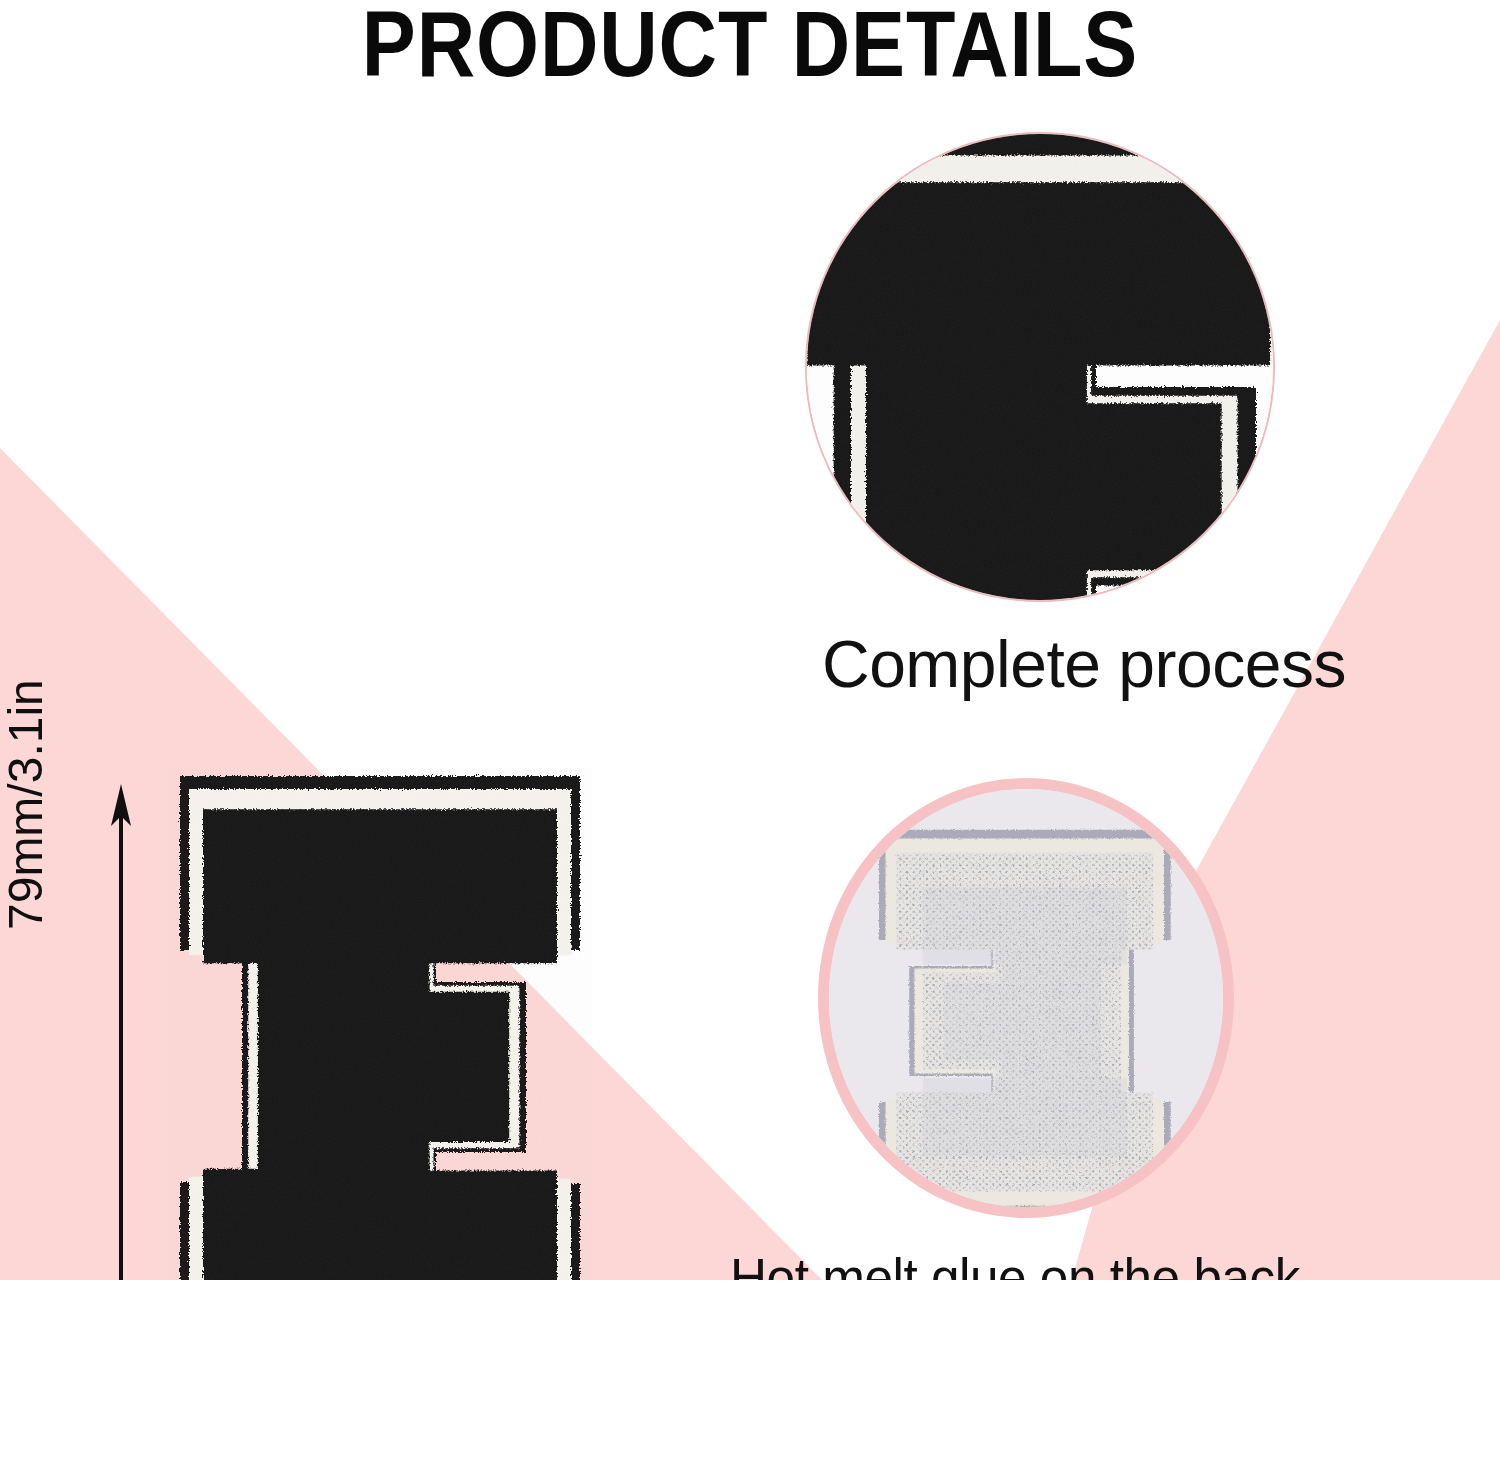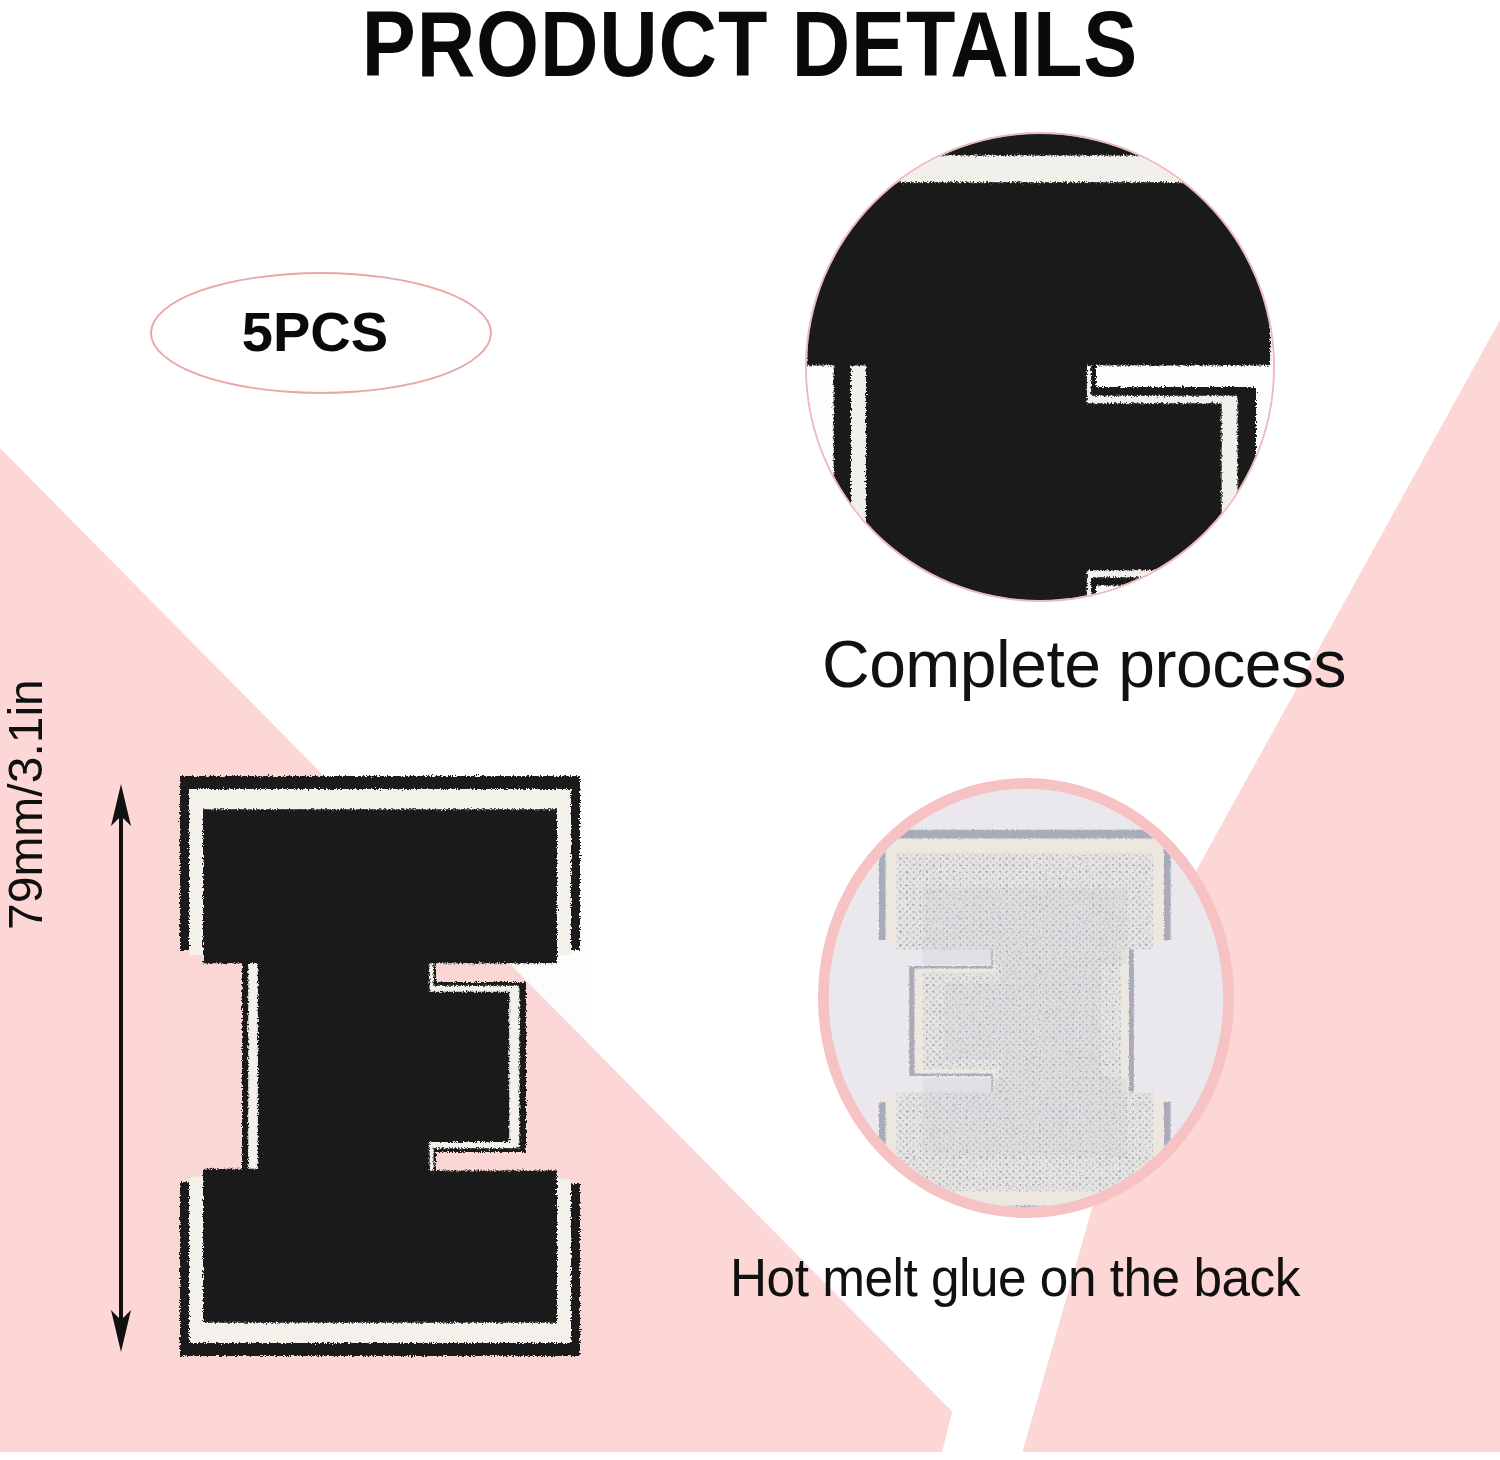--- a/index.html
+++ b/index.html
@@ -7,21 +7,21 @@
     padding: 0;
     background: #ffffff;
   }
   body {
     font-family: "Liberation Sans", sans-serif;
   }
 
   #page {
     position: relative;
     width: 1500px;
-    height: 1452px;
+    height: 1280px;
     overflow: hidden;
     background: #ffffff;
   }
 
   
   .bg-layer {
     position: absolute;
     inset: 0;
     width: 1500px;
     height: 1460px;
@@ -158,23 +158,20 @@
 
     <polygon points="0,448 1000,1460 0,1460" fill="#fcd7d6"></polygon>
 
     <polygon points="1500,320 1500,1460 1020,1460 1180,900" fill="#fcd7d6"></polygon>
 
     <polygon points="1180,900 1020,1460 940,1460 1090,870" fill="#ffffff"></polygon>
   </svg>
 
   <div class="page-title">PRODUCT DETAILS</div>
 
-  <div class="pcs-badge">
-    <span class="pcs-badge-label">5PCS</span>
-  </div>
 
   <div class="photo-circle-top">
     <svg viewBox="0 0 470 470" width="470" height="470">
       <defs>
         <filter id="stitchTop" x="-10%" y="-10%" width="120%" height="120%">
           <feTurbulence type="fractalNoise" baseFrequency="0.75" numOctaves="3" seed="7" result="n"></feTurbulence>
           <feDisplacementMap in="SourceGraphic" in2="n" scale="4" xChannelSelector="R" yChannelSelector="G"></feDisplacementMap>
         </filter>
         <filter id="grainTop" x="0" y="0" width="100%" height="100%">
           <feTurbulence type="fractalNoise" baseFrequency="0.9" numOctaves="2" seed="3" result="g"></feTurbulence>

